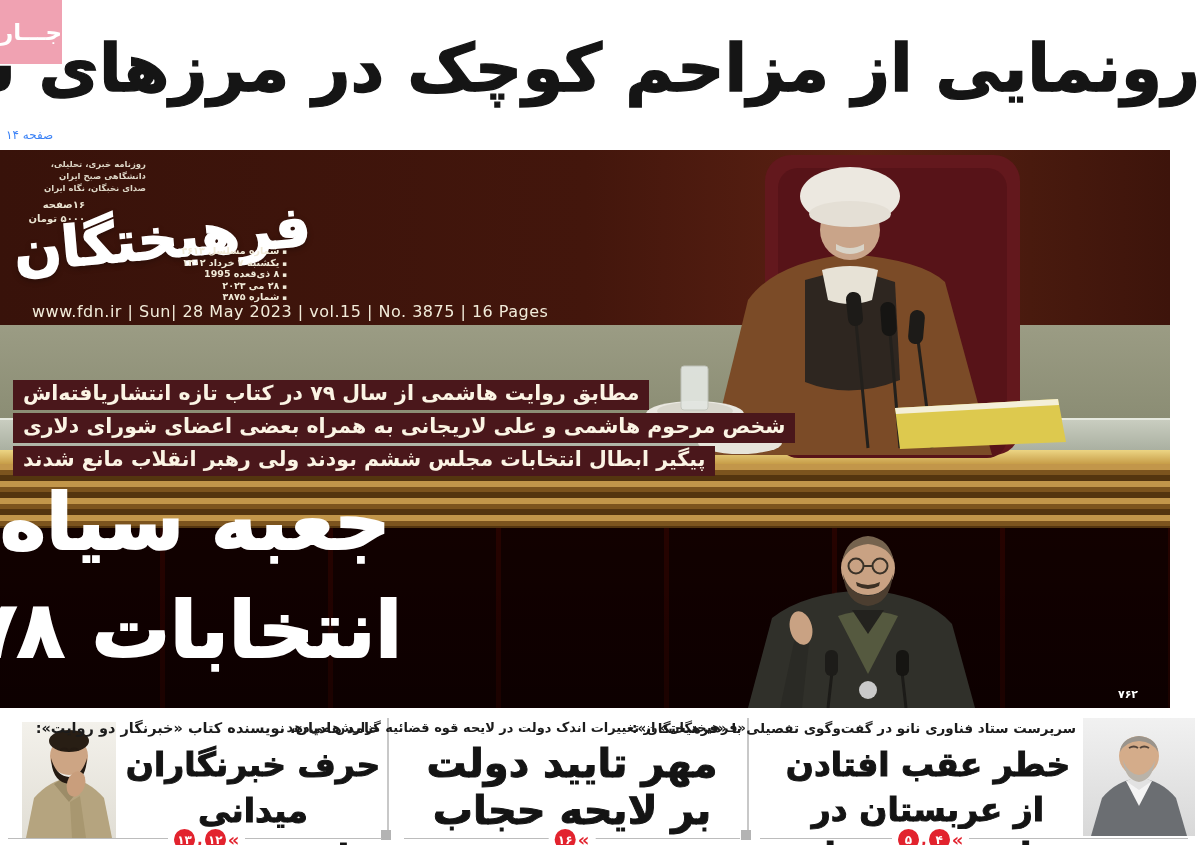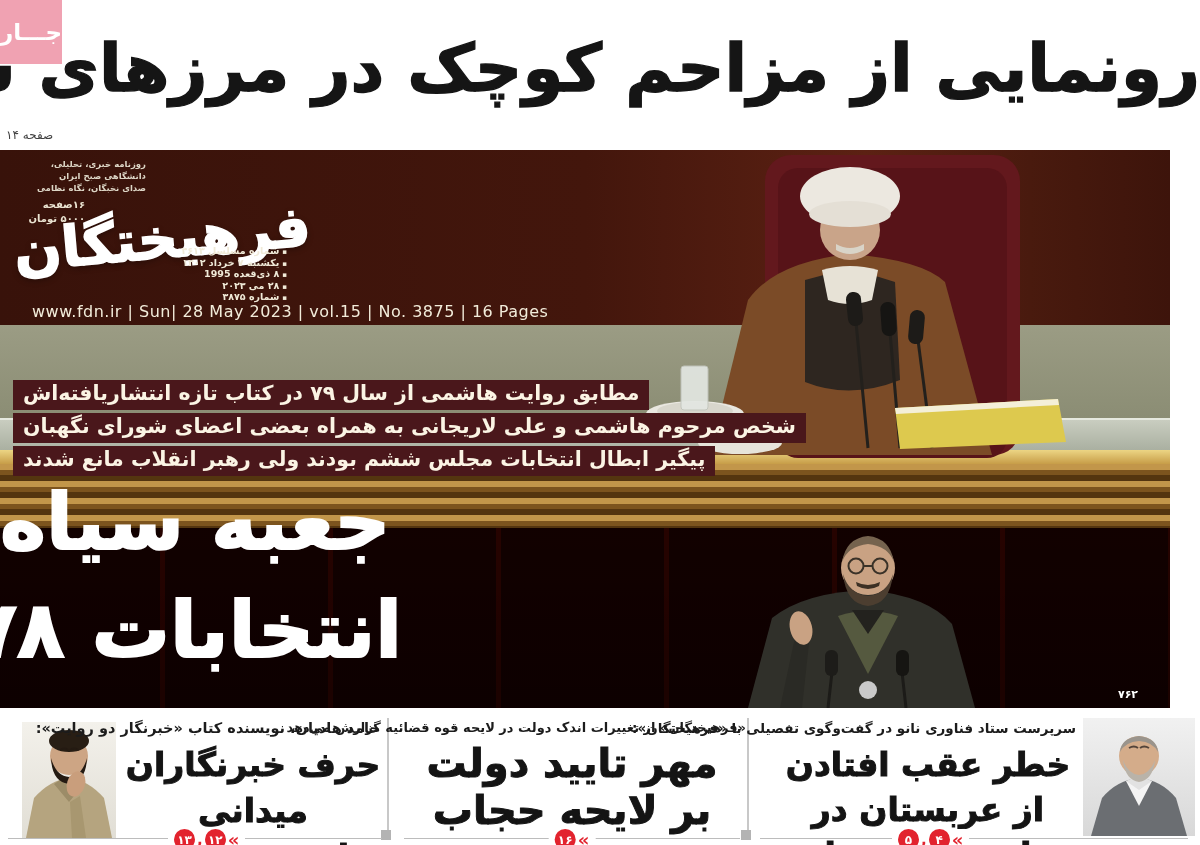--- a/index.html
+++ b/index.html
@@ -9,21 +9,21 @@
 
   
   .section-badge { position:absolute; left:0; top:0; width:62px; height:64px; background:#f0a2b2;
     color:#fff; font-weight:bold; font-size:23px; display:flex; align-items:center; justify-content:center;
     direction:rtl; }
   .top-kicker { position:absolute; left:240px; top:6px; width:950px; text-align:center;
     font-size:20px; font-weight:bold; color:#141414; direction:rtl; white-space:nowrap; }
   .main-headline { position:absolute; left:0; top:30px; width:1200px; text-align:center;
     font-size:66px; font-weight:bold; color:#151515; direction:rtl; white-space:nowrap;
     -webkit-text-stroke:1.3px #151515; letter-spacing:-1px; }
-  .page-ref { position:absolute; left:6px; top:128px; font-size:12px; color:#404040; direction:rtl; }
+  .page-ref { position:absolute; left:6px; top:128px; font-size:12px; color:#3b82f6; direction:rtl; }
 
   
   .photo { position:absolute; left:0; top:150px; width:1170px; height:558px; overflow:hidden; background:#404040; }
   .band { position:absolute; left:0; width:100%; }
   .b-top { top:0; height:175px;
     background:linear-gradient(90deg,#38120a 0%,#43160c 50%,#5c2113 74%,#491a0e 88%,#3d140b 100%); }
   .b-wall { top:175px; height:93px; background:linear-gradient(180deg,#9b9c84,#8b8d74); }
   .b-glass { top:268px; height:32px; background:linear-gradient(180deg,#c9cdc0,#aab0a1); border-top:2px solid #e6e9df; }
   .b-railtop { top:300px; height:14px; background:linear-gradient(180deg,#ecd584,#c79d48); }
   .b-slats { top:314px; height:64px;
@@ -164,39 +164,39 @@
         <line x1="168" y1="186" x2="172" y2="150" stroke="#1c1b18" stroke-width="3"></line>
         <rect x="165" y="128" width="13" height="26" rx="6" fill="#1d1c19"></rect>
         <line x1="246" y1="186" x2="242" y2="150" stroke="#1c1b18" stroke-width="3"></line>
         <rect x="236" y="128" width="13" height="26" rx="6" fill="#161512"></rect>
         <circle cx="208" cy="168" r="9" fill="#c9c9c9"></circle>
       </svg>
     </div>
 
     <div class="taglines">
       <div>روزنامه خبری، تحلیلی، دانشگاهی صبح ایران</div>
-      <div>صدای نخبگان، نگاه نظامی</div>
+      <div>صدای نخبگان، نگاه ایران</div>
     </div>
     <div class="price-block">
       <div>۱۶صفحه</div>
       <div>۵۰۰۰ تومان</div>
     </div>
     <div class="logo">فرهیختگان</div>
     <div class="dates">
       <div class="date-line"><span class="blt">▪</span><span>شماره مسلسل ۴۶۱۳</span></div>
       <div class="date-line"><span class="blt">▪</span><span>یکشنبه ۷ خرداد ۱۴۰۲</span></div>
       <div class="date-line"><span class="blt">▪</span><span>۸ ذی‌قعده 1995</span></div>
       <div class="date-line"><span class="blt">▪</span><span>۲۸ می ۲۰۲۳</span></div>
       <div class="date-line"><span class="blt">▪</span><span>شماره ۳۸۷۵</span></div>
     </div>
     <div class="web-line">www.fdn.ir  | Sun| 28 May 2023 | vol.15 | No. 3875 | 16 Pages</div>
 
     <div class="strips">
       <div class="strip">مطابق روایت هاشمی از سال ۷۹ در کتاب تازه انتشاریافته‌اش</div>
-      <div class="strip">شخص مرحوم هاشمی و علی لاریجانی به همراه بعضی اعضای شورای نگهبان</div>
+      <div class="strip">شخص مرحوم هاشمی و علی لاریجانی به همراه بعضی اعضای شورای دلاری</div>
       <div class="strip">پیگیر ابطال انتخابات مجلس ششم بودند ولی رهبر انقلاب مانع شدند</div>
     </div>
 
     <div class="photo-headline">
       <div>جعبه سیاه</div>
       <div>انتخابات ۷۸</div>
     </div>
     <div class="photo-credit">۷۶۲</div>
   </div>
 

